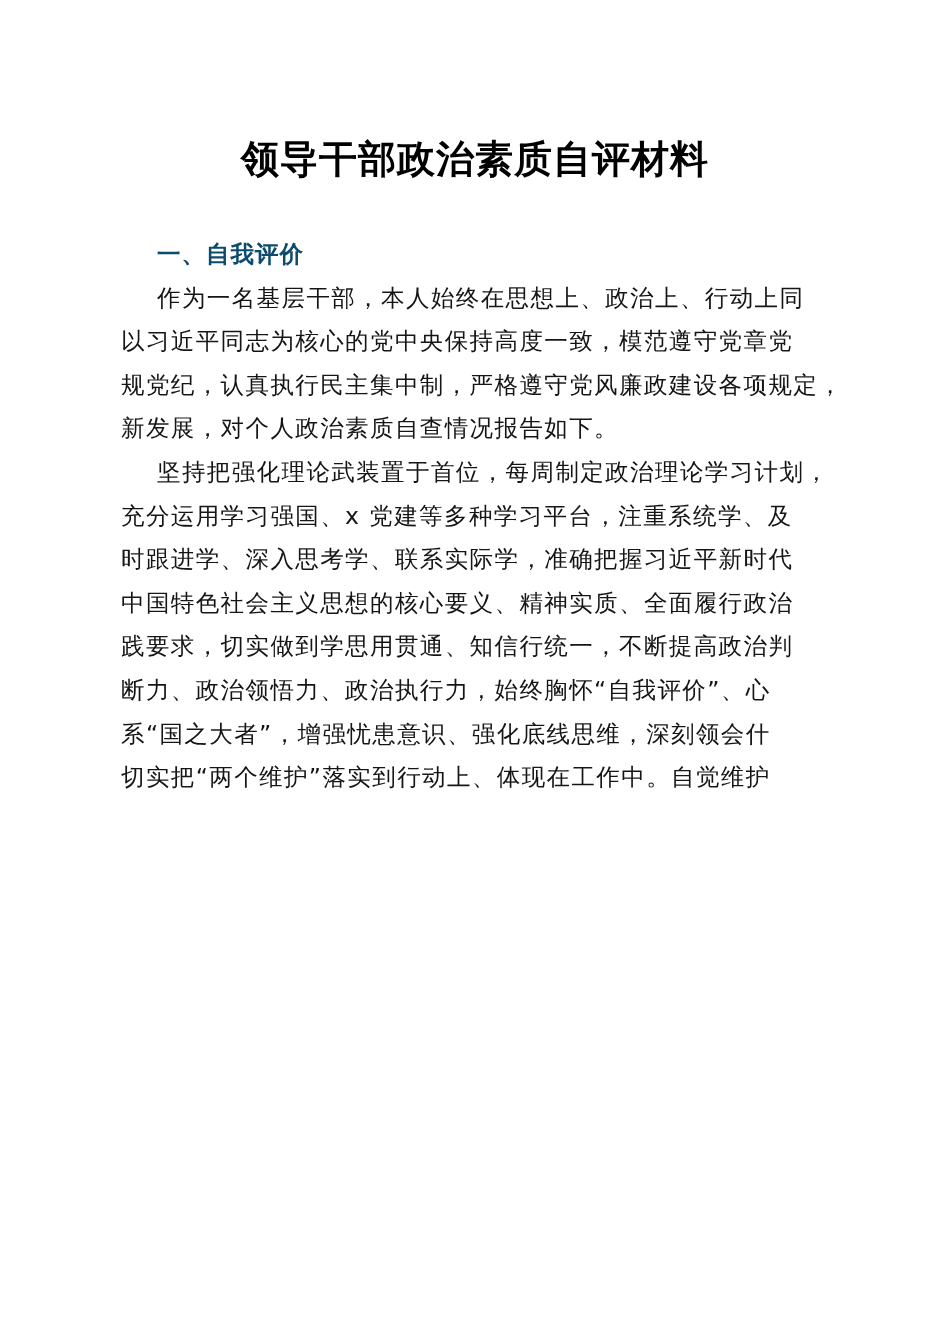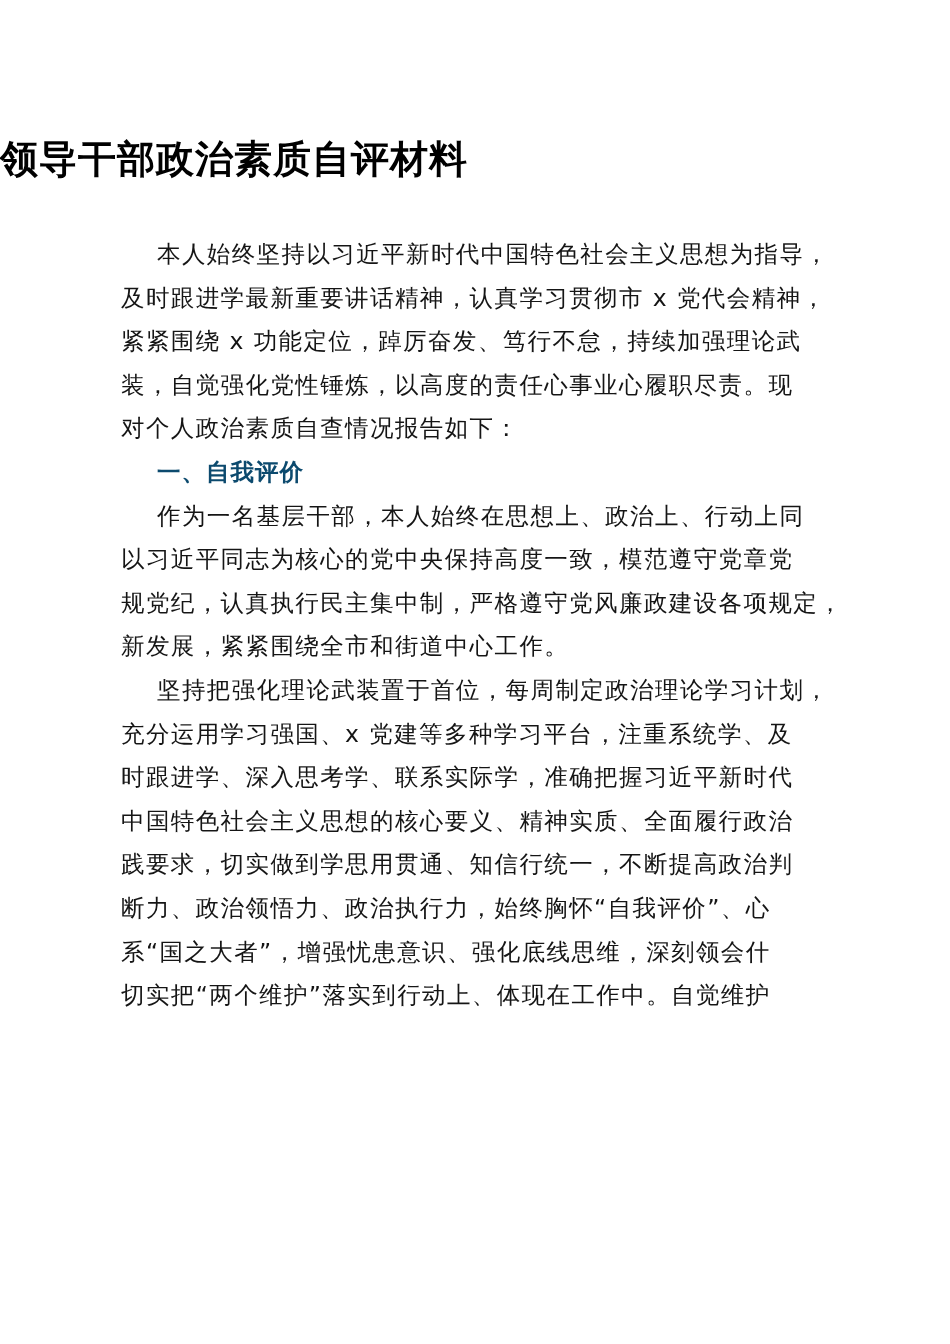--- a/index.html
+++ b/index.html
@@ -20,20 +20,21 @@
       top: 0;
       width: 950px;
       height: 1344px;
       background: #ffffff;
     }
     .title {
       position: absolute;
       left: 0;
       top: 133px;
       width: 950px;
+      text-align: center;
       font-family: "DejaVu Serif", "Liberation Serif", serif;
       font-weight: bold;
       font-size: 38px;
       line-height: 52px;
       letter-spacing: 1px;
       color: #000000;
     }
     .body {
       position: absolute;
       left: 121px;
@@ -60,35 +61,28 @@
     }
   </style>
 </head>
 <body>
 
 <div class="page">
   <div class="title">领导干部政治素质自评材料</div>
 
   <div class="body">
 
-    <div>
-      <div class="line indent">本人始终坚持以习近平新时代中国特色社会主义思想为指导，</div>
-      <div class="line">及时跟进学最新重要讲话精神，认真学习贯彻市 x 党代会精神，</div>
-      <div class="line">紧紧围绕 x 功能定位，踔厉奋发、笃行不怠，持续加强理论武</div>
-      <div class="line">装，自觉强化党性锤炼，以高度的责任心事业心履职尽责。现</div>
-      <div class="line">对个人政治素质自查情况报告如下：</div>
-    </div>
 
     <div class="line heading">一、自我评价</div>
 
     <div>
       <div class="line indent">作为一名基层干部，本人始终在思想上、政治上、行动上同</div>
       <div class="line">以习近平同志为核心的党中央保持高度一致，模范遵守党章党</div>
       <div class="line">规党纪，认真执行民主集中制，严格遵守党风廉政建设各项规定，</div>
-      <div class="line">新发展，紧紧围绕全市和街道中心工作。</div>
+      <div class="line">新发展，对个人政治素质自查情况报告如下。</div>
     </div>
 
     <div>
       <div class="line indent">坚持把强化理论武装置于首位，每周制定政治理论学习计划，</div>
       <div class="line">充分运用学习强国、x 党建等多种学习平台，注重系统学、及</div>
       <div class="line">时跟进学、深入思考学、联系实际学，准确把握习近平新时代</div>
       <div class="line">中国特色社会主义思想的核心要义、精神实质、全面履行政治</div>
       <div class="line">践要求，切实做到学思用贯通、知信行统一，不断提高政治判</div>
       <div class="line">断力、政治领悟力、政治执行力，始终胸怀“自我评价”、心</div>
       <div class="line">系“国之大者”，增强忧患意识、强化底线思维，深刻领会什</div>

